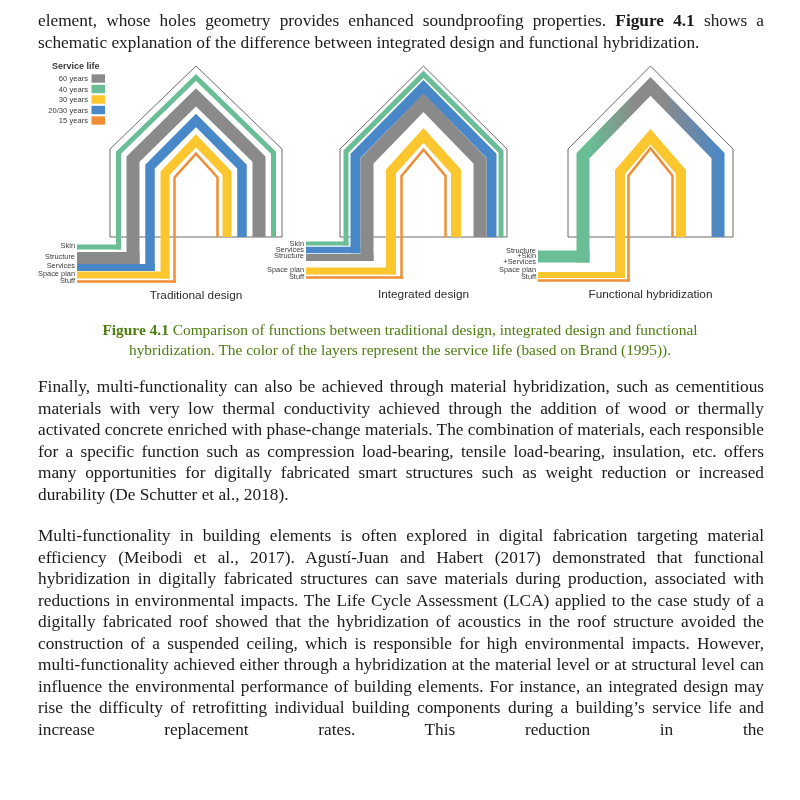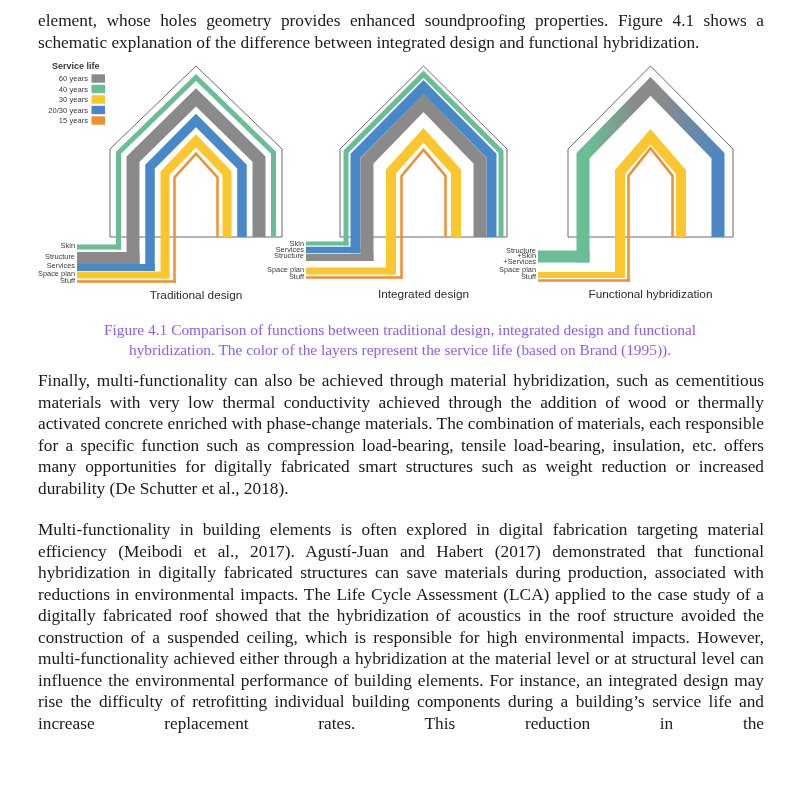--- a/index.html
+++ b/index.html
@@ -6,28 +6,28 @@
   body{
     width:800px;height:800px;overflow:hidden;background:#ffffff;
     font-family:"Liberation Serif",serif;color:#1a1a1a;
     position:relative;
   }
   .body-text{
     font-size:17.3px;line-height:21.5px;text-align:justify;
     margin:0 36px 0 38px;
   }
   #intro-paragraph{margin-top:10px;}
-  #para-1{margin-top:11px;}
+  #para-1{margin-top:17px;}
   #para-2{margin-top:20px;}
   .fill-last{text-align-last:justify;}
-  b{font-weight:normal;}
+  b{font-weight:bold;}
   #figure-svg{display:block;margin-top:2px;}
   .caption{
     font-size:15.4px;line-height:19.5px;text-align:center;
-    margin:13px 78px 0 78px;color:#8b5cf6;
+    margin:13px 78px 0 78px;color:#4d7c0f;
   }
 </style>
 </head>
 <body>
 
 <p id="intro-paragraph" class="body-text"><span>element, whose holes geometry provides enhanced soundproofing properties. </span><b>Figure 4.1</b><span> shows a schematic explanation of the difference between integrated design and functional hybridization.</span></p>
 
 <svg id="figure-svg" viewBox="0 78 800 252" width="800" height="252" font-family="Liberation Sans, sans-serif">
     <defs>
       <linearGradient id="hybrid-grad" gradientUnits="userSpaceOnUse" x1="538" y1="0" x2="733" y2="0">

